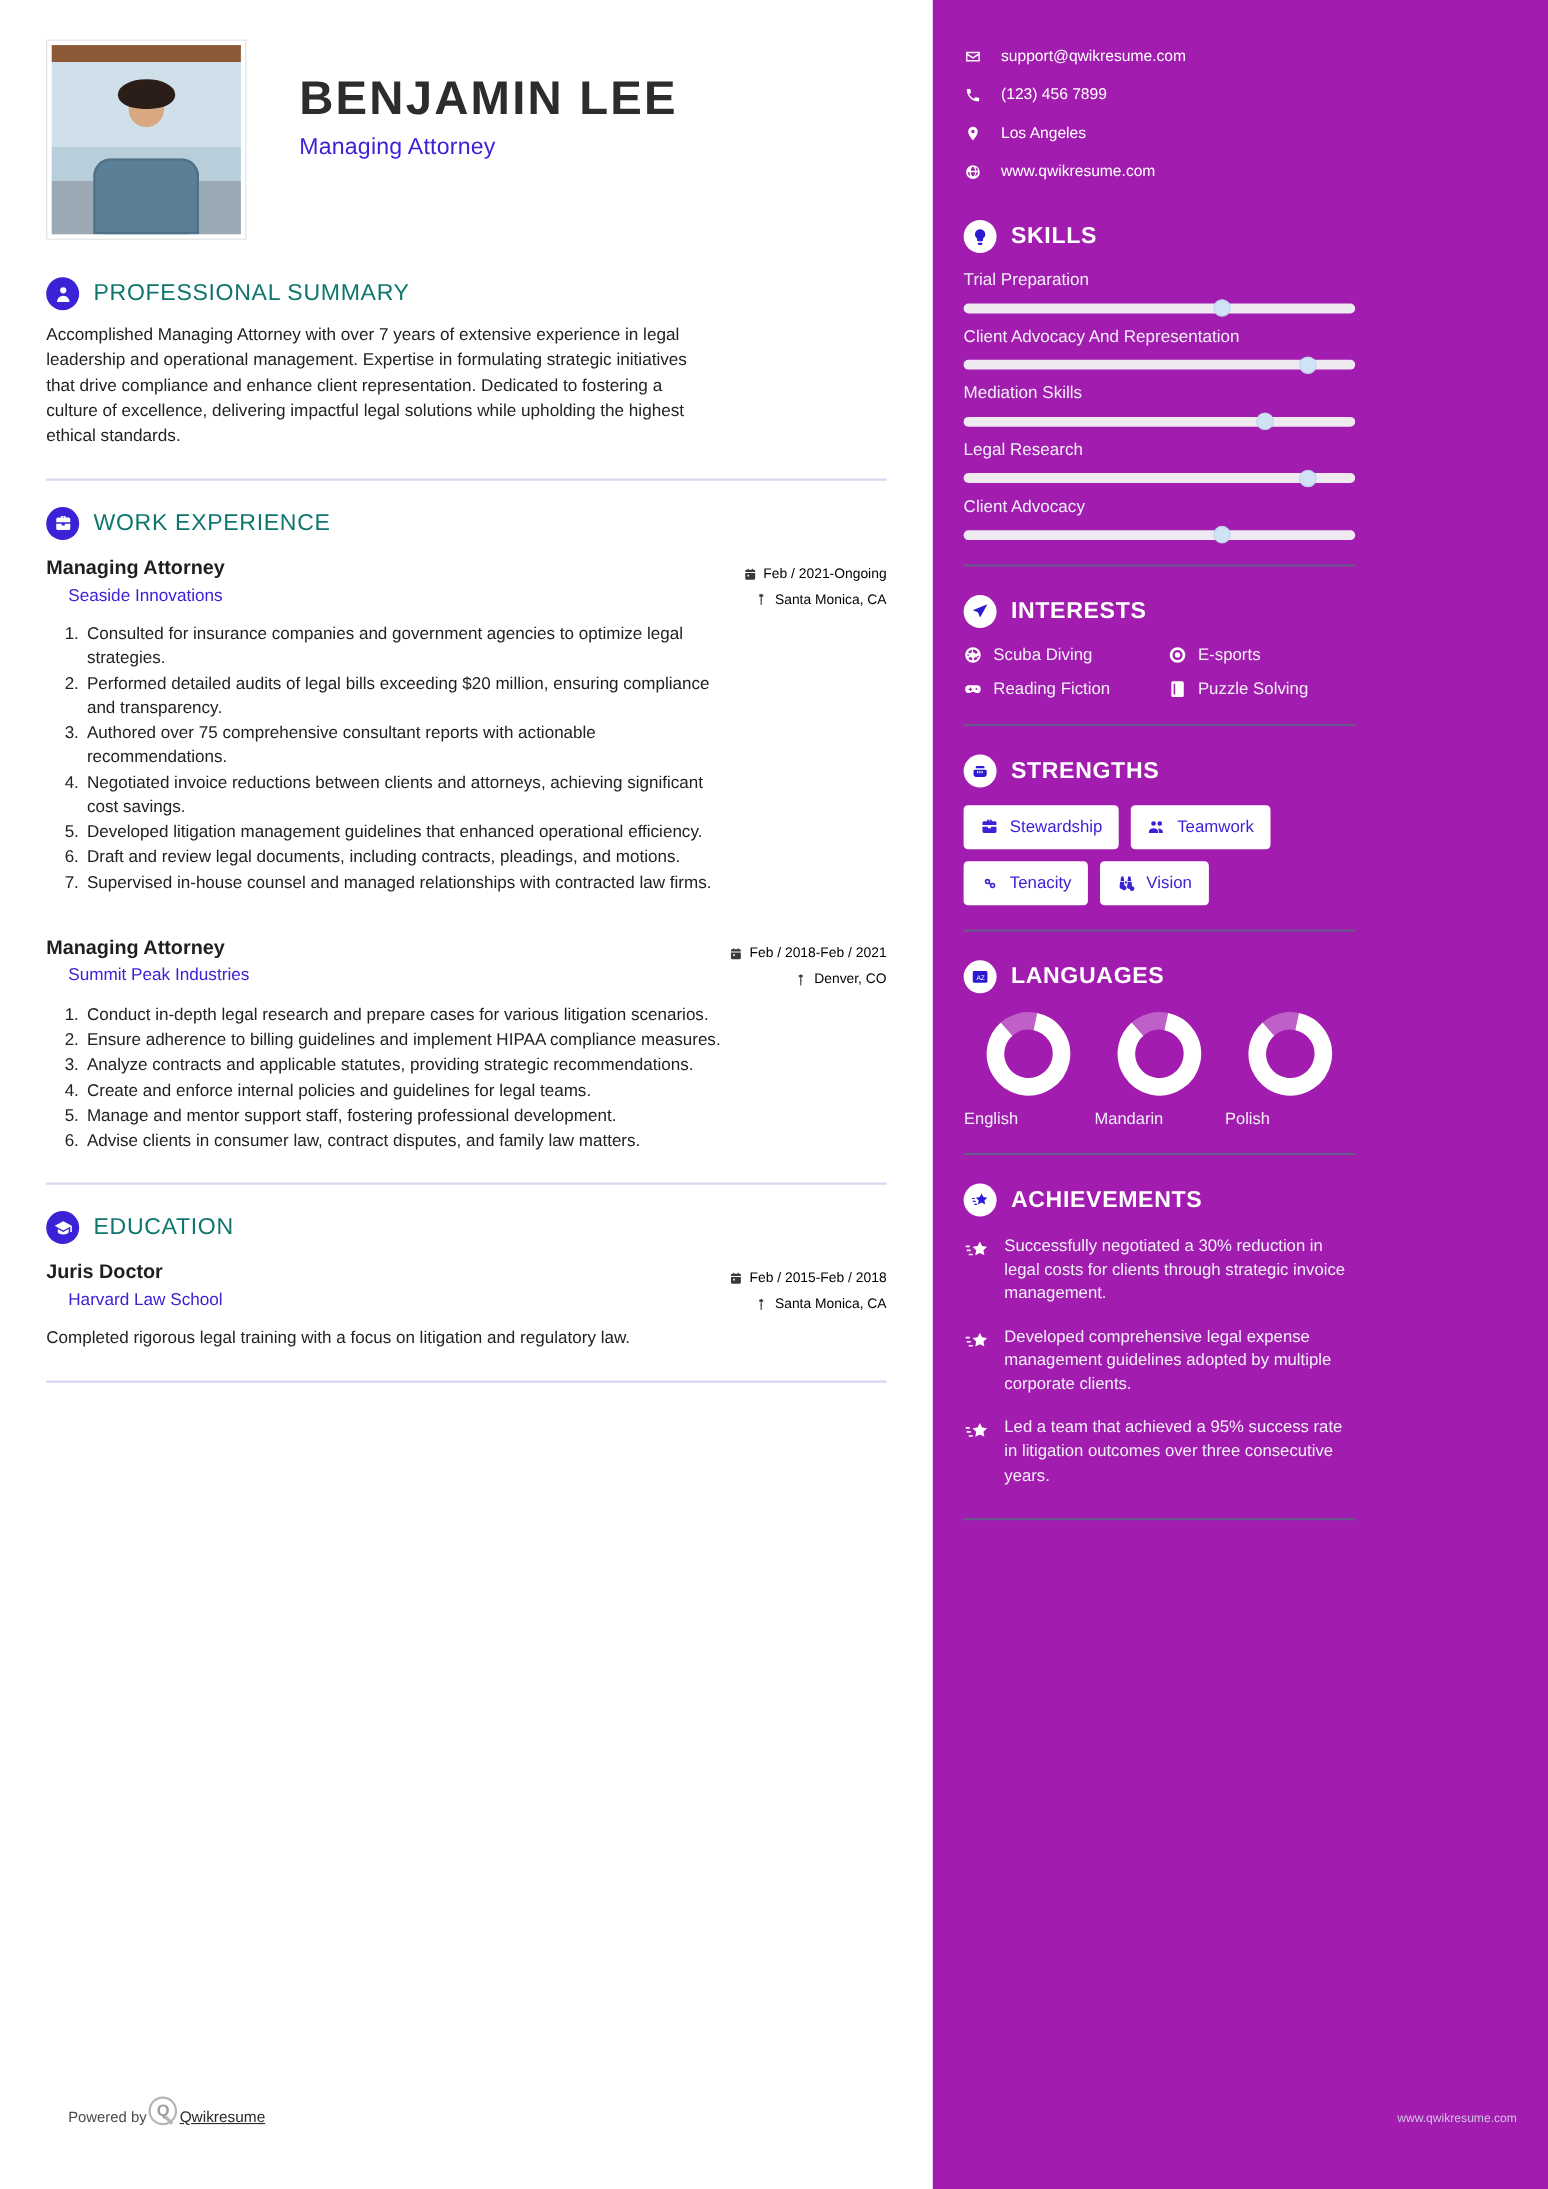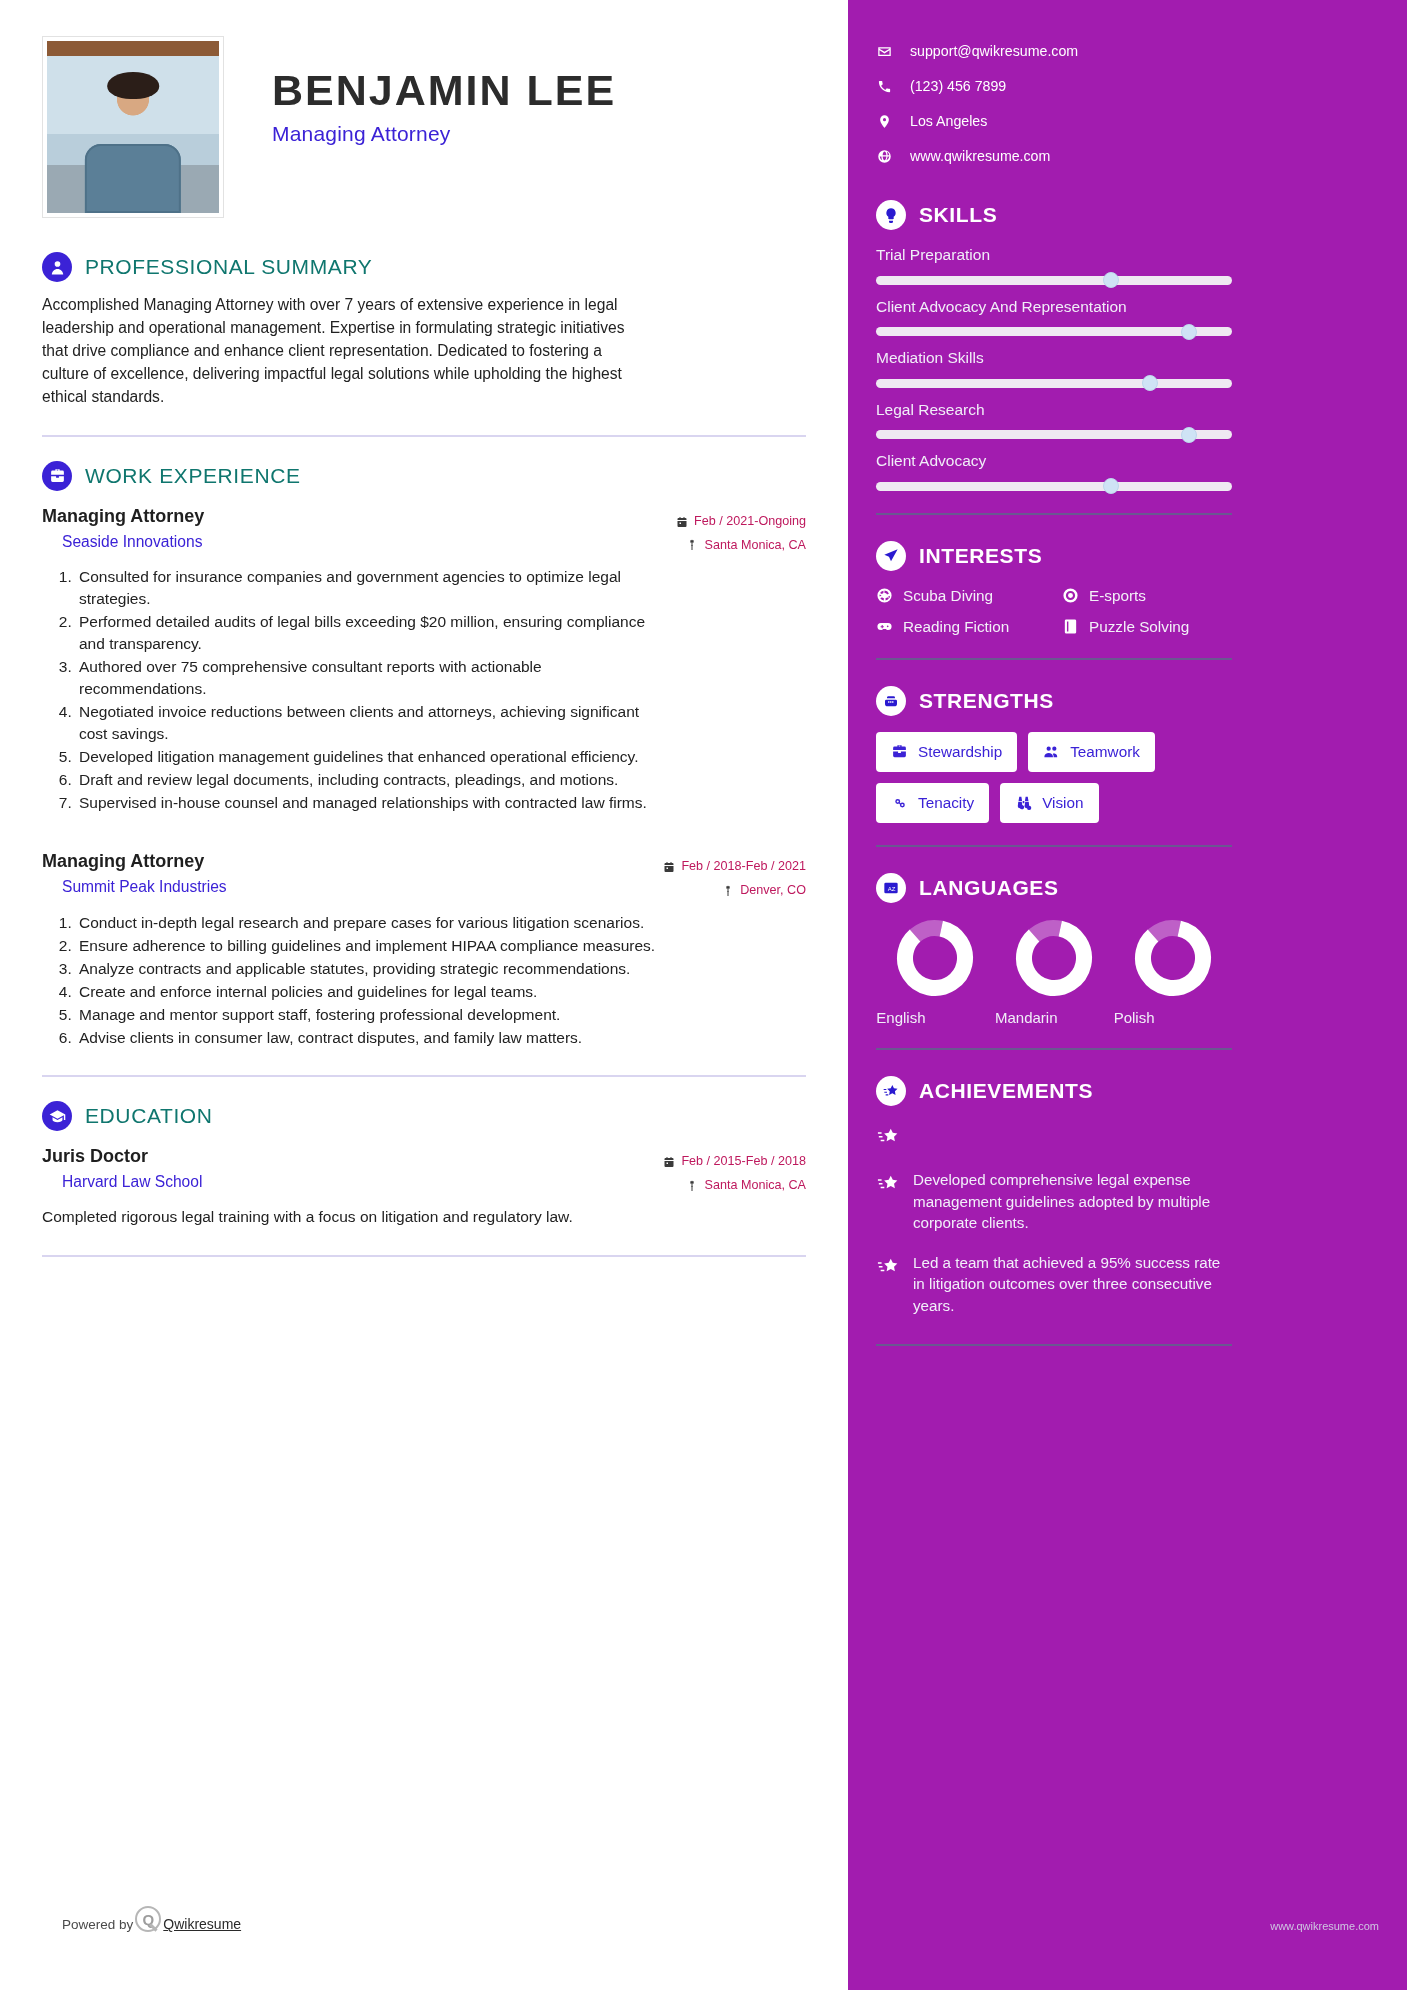--- a/index.html
+++ b/index.html
@@ -141,21 +141,21 @@
     color: #3b22d6;
     line-height: 1.55;
     margin-left: 20px;
   }
   .job-right {
     text-align: right;
     padding-top: 7px;
   }
   .meta-line {
     font-size: 12.6px;
-    color: #be185d;
+    color: #000000;
     display: flex;
     align-items: center;
     justify-content: flex-end;
     gap: 6px;
     line-height: 1.9;
     white-space: nowrap;
     text-align: center;
   }
   .meta-line svg { width: 12px; height: 12px; fill: #3a3a3a; flex:0 0 auto;}
 
@@ -717,20 +717,21 @@
         <span class="sb-title">ACHIEVEMENTS</span>
       </div>
 
       <div class="ach">
         <span class="ach-ico">
           <svg viewBox="0 0 24 24">
               <path d="M15 4l2.2 4.5 5 .7-3.6 3.5.9 4.9-4.5-2.3-4.5 2.3.9-4.9-3.6-3.5 5-.7L15 4z"></path>
               <path d="M1 8h4v1.6H1zM2 12h4v1.6H2zM4 16h4v1.6H4z"></path>
             </svg>
         </span>
+        <div class="ach-text">Successfully negotiated a 30% reduction in legal costs for clients through strategic invoice management.</div>
       </div>
       <div class="ach">
         <span class="ach-ico">
           <svg viewBox="0 0 24 24">
               <path d="M15 4l2.2 4.5 5 .7-3.6 3.5.9 4.9-4.5-2.3-4.5 2.3.9-4.9-3.6-3.5 5-.7L15 4z"></path>
               <path d="M1 8h4v1.6H1zM2 12h4v1.6H2zM4 16h4v1.6H4z"></path>
             </svg>
         </span>
         <div class="ach-text">Developed comprehensive legal expense management guidelines adopted by multiple corporate clients.</div>
       </div>

